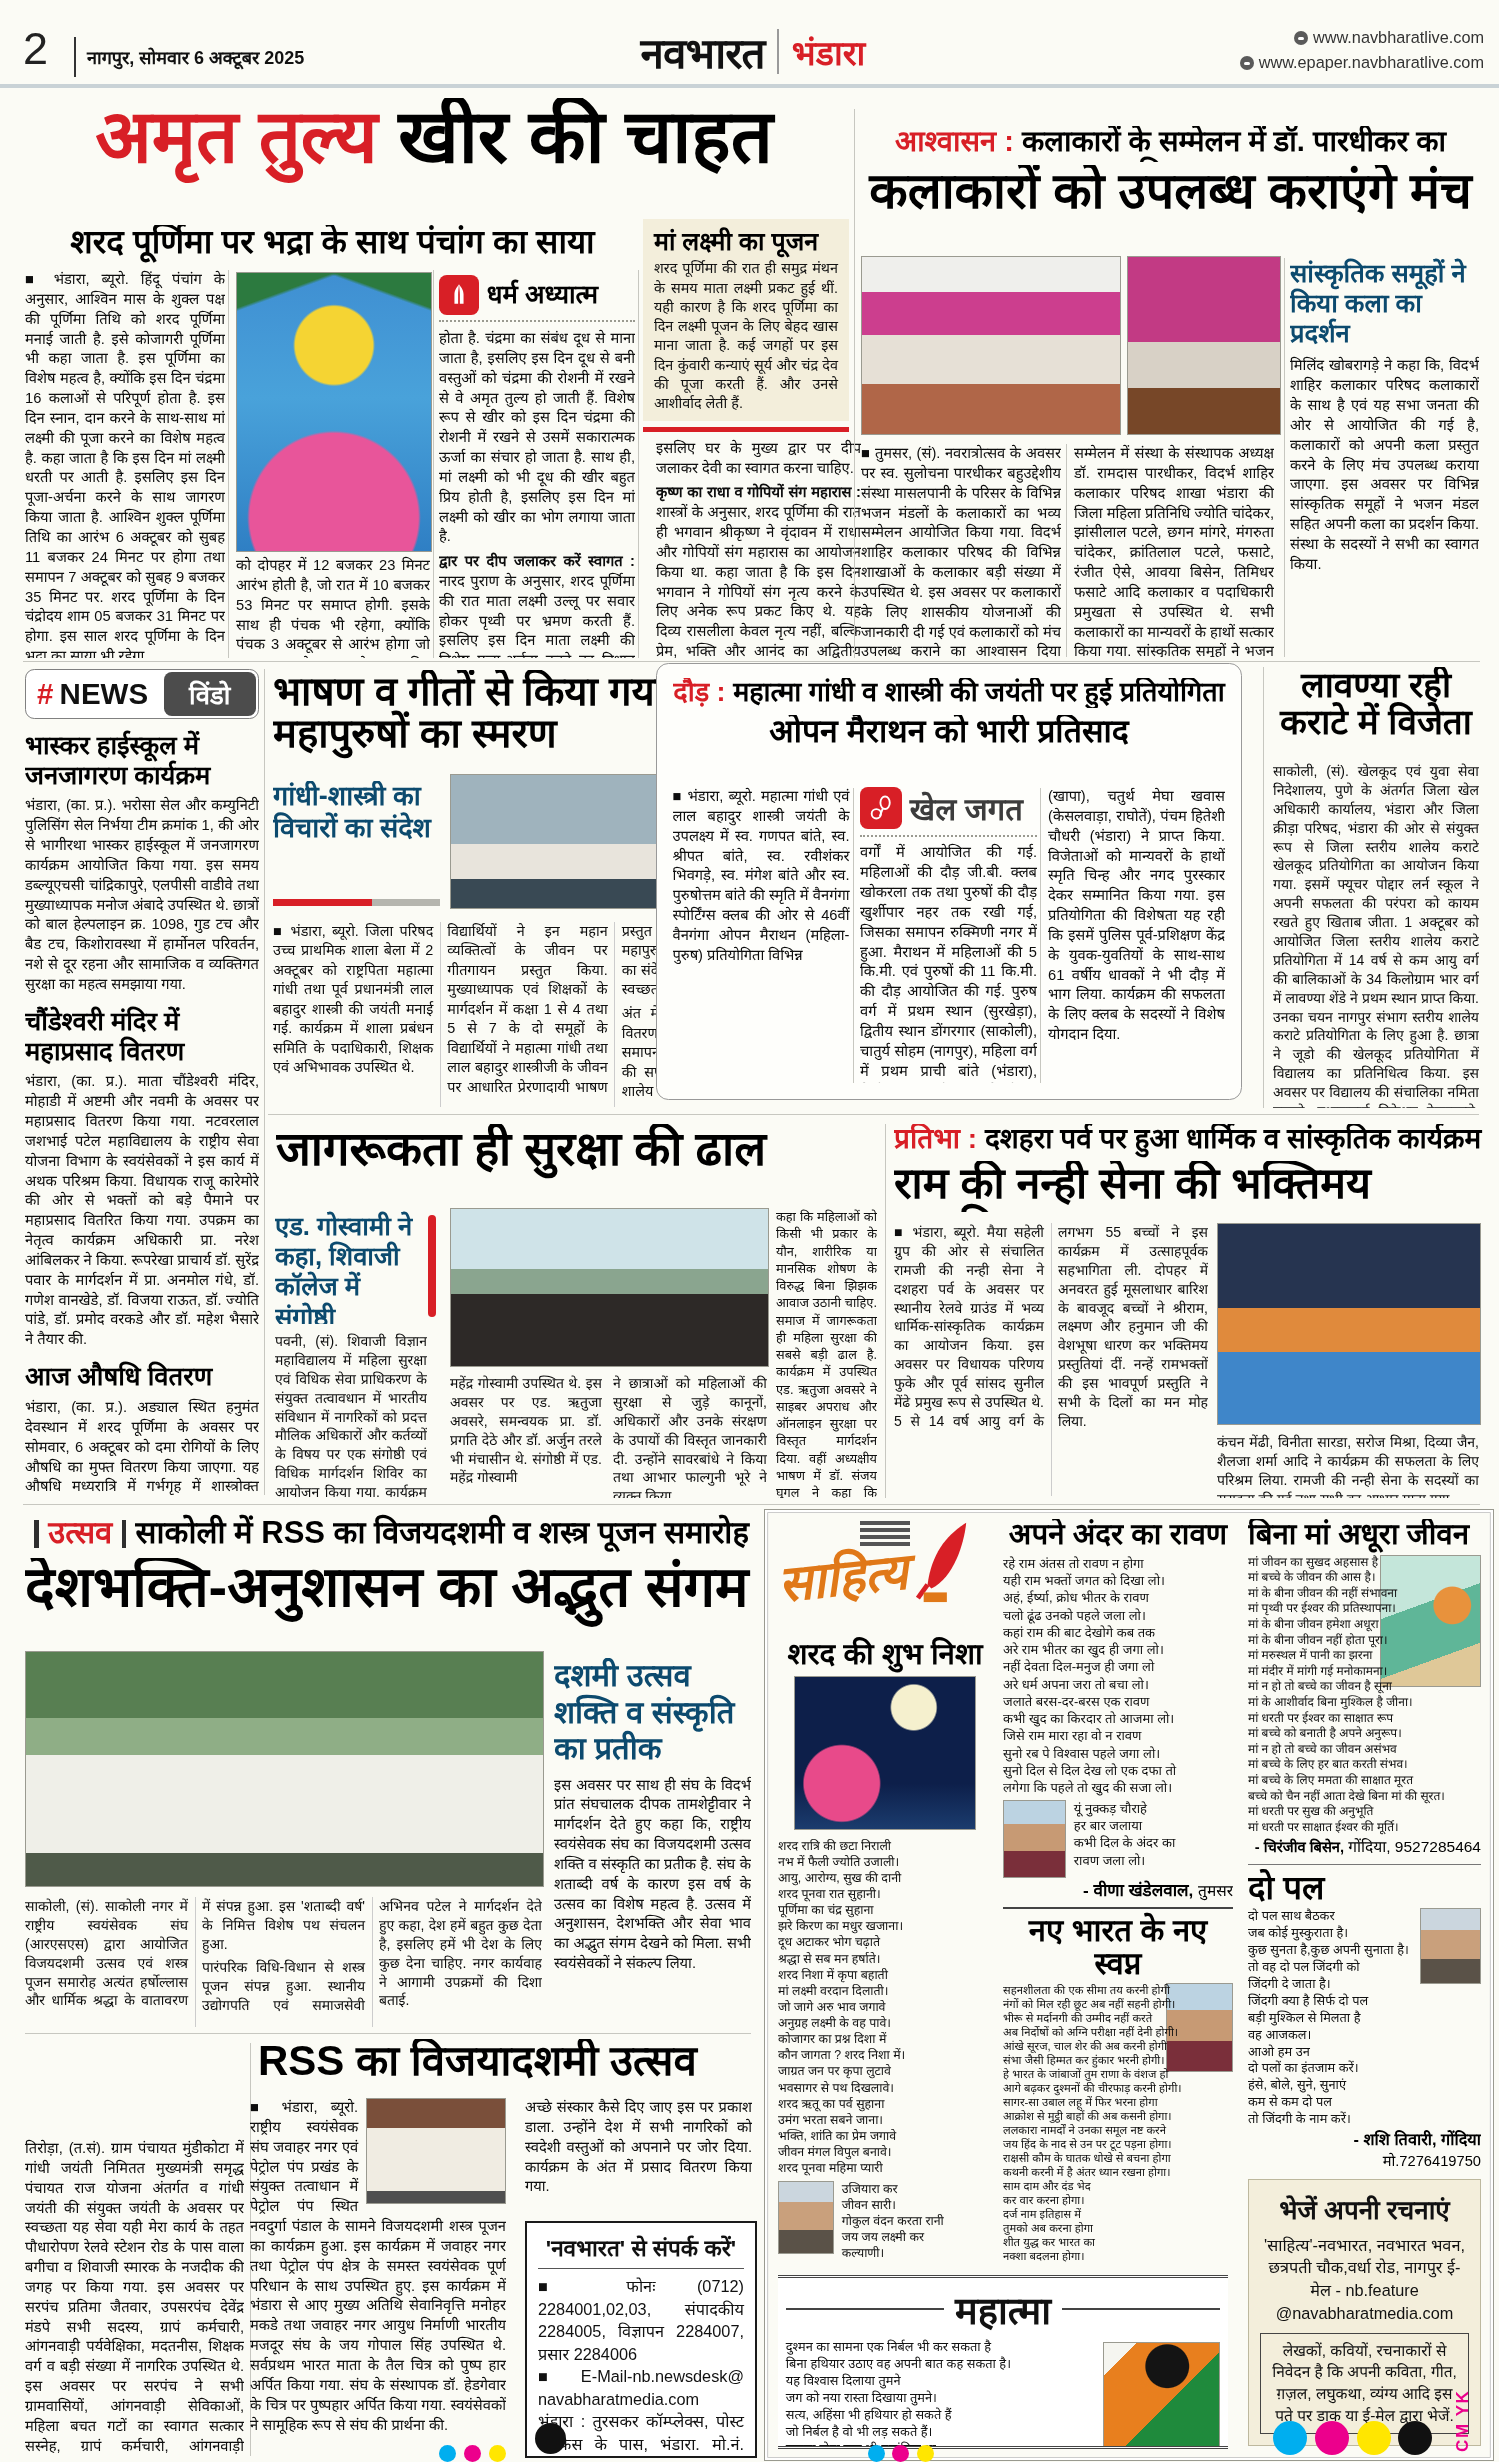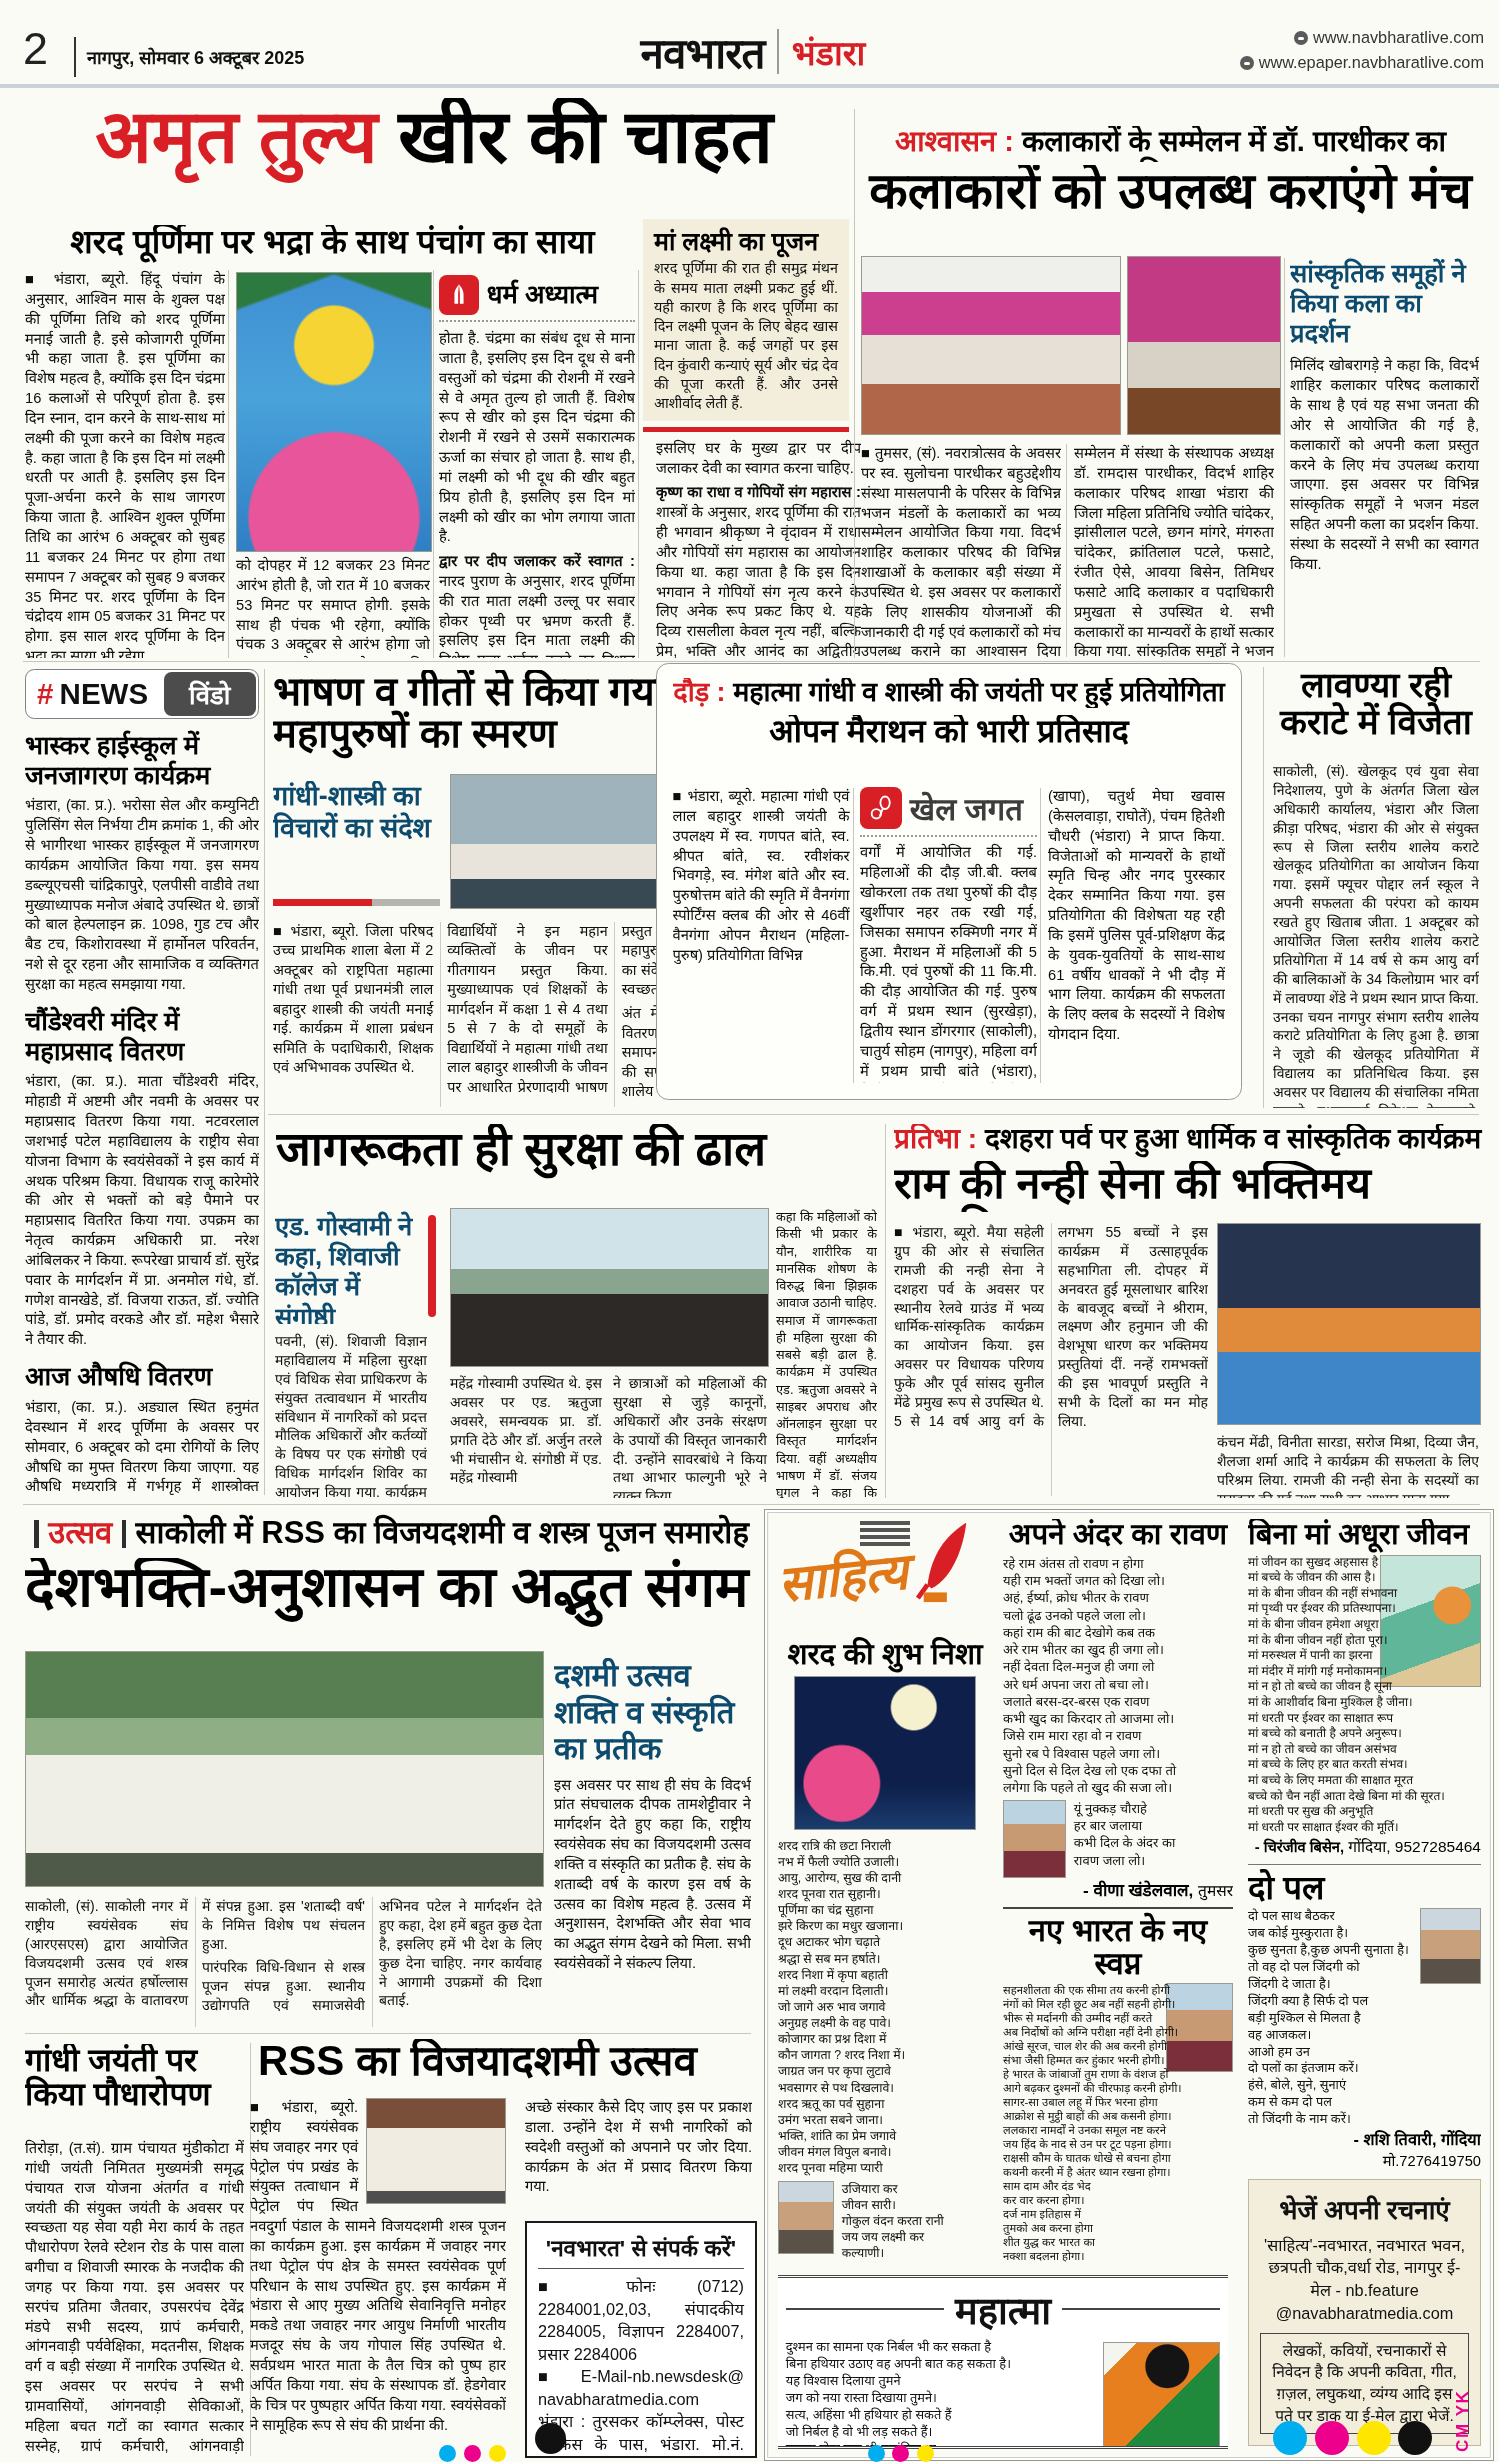--- a/index.html
+++ b/index.html
@@ -238,21 +238,20 @@
     <div class="subhead" style="font-size:31px;margin-bottom:7.8px;">दशमी उत्सव शक्ति व संस्कृति का प्रतीक</div>
     <div class="jt">इस अवसर पर साथ ही संघ के विदर्भ प्रांत संघचालक दीपक तामशेट्टीवार ने मार्गदर्शन देते हुए कहा कि, राष्ट्रीय स्वयंसेवक संघ का विजयदशमी उत्सव शक्ति व संस्कृति का प्रतीक है. संघ के शताब्दी वर्ष के कारण इस वर्ष के उत्सव का विशेष महत्व है. उत्सव में अनुशासन, देशभक्ति और सेवा भाव का अद्भुत संगम देखने को मिला. सभी स्वयंसेवकों ने संकल्प लिया.</div>
   </div>
   <div class="abs jt cols3" style="left:25px;top:1897px;width:517px;height:130px;font-size:14px;">
     <p>साकोली, (सं). साकोली नगर में राष्ट्रीय स्वयंसेवक संघ (आरएसएस) द्वारा आयोजित विजयदशमी उत्सव एवं शस्त्र पूजन समारोह अत्यंत हर्षोल्लास और धार्मिक श्रद्धा के वातावरण में संपन्न हुआ. इस 'शताब्दी वर्ष' के निमित्त विशेष पथ संचलन हुआ.</p>
     <p>पारंपरिक विधि-विधान से शस्त्र पूजन संपन्न हुआ. स्थानीय उद्योगपति एवं समाजसेवी अभिनव पटेल ने मार्गदर्शन देते हुए कहा, देश हमें बहुत कुछ देता है, इसलिए हमें भी देश के लिए कुछ देना चाहिए. नगर कार्यवाह ने आगामी उपक्रमों की दिशा बताई.</p>
 
   </div>
   <div class="hrule" style="left:25px;top:2033px;width:726px;"></div>
 
-  <div class="abs hl" style="left:25px;top:2044px;width:219px;height:84px;font-size:32px;">गांधी जयंती पर किया पौधारोपण</div>
   <div class="abs jt" style="left:25px;top:2139px;width:219px;height:317px;">तिरोड़ा, (त.सं). ग्राम पंचायत मुंडीकोटा में गांधी जयंती निमितत मुख्यमंत्री समृद्ध पंचायत राज योजना अंतर्गत व गांधी जयंती की संयुक्त जयंती के अवसर पर स्वच्छता यह सेवा यही मेरा कार्य के तहत पौधारोपण रेलवे स्टेशन रोड के पास वाला बगीचा व शिवाजी स्मारक के नजदीक की जगह पर किया गया. इस अवसर पर सरपंच प्रतिमा जैतवार, उपसरपंच देवेंद्र मंडपे सभी सदस्य, ग्रापं कर्मचारी, आंगनवाड़ी पर्यवेक्षिका, मदतनीस, शिक्षक वर्ग व बड़ी संख्या में नागरिक उपस्थित थे. इस अवसर पर सरपंच ने सभी ग्रामवासियों, आंगनवाड़ी सेविकाओं, महिला बचत गटों का स्वागत सत्कार सस्नेह, ग्रापं कर्मचारी, आंगनवाड़ी पर्यवेक्षिका, मदतनीस, शिक्षक वर्ग व बड़ी संख्या में नागरिकों ने पौधों के संवर्धन का संकल्प लिया. इस अवसर पर सभी ने परिसर स्वच्छता व पौधारोपण जतन का निर्धार कर आभार व्यक्त किया गया. कार्यक्रम के सफलतार्थ ग्राम पंचायत के अधिकारी व कर्मचारियों ने विस्तृत जानकारी दी.</div>
   <div class="vrule" style="left:250px;top:2043px;height:413px;"></div>
 
   <div class="abs hl" style="left:258px;top:2039px;width:494px;height:51px;font-size:42px;">RSS का विजयादशमी उत्सव</div>
   <div class="abs jt" style="left:250px;top:2098px;width:256px;height:357px;">
     <span class="ph-rssmen flt-r" style="position:static;display:block;width:138px;height:104px;"></span>
     <span>■ भंडारा, ब्यूरो. राष्ट्रीय स्वयंसेवक संघ जवाहर नगर एवं पेट्रोल पंप प्रखंड के संयुक्त तत्वाधान में पेट्रोल पंप स्थित नवदुर्गा पंडाल के सामने विजयदशमी शस्त्र पूजन का कार्यक्रम हुआ. इस कार्यक्रम में जवाहर नगर तथा पेट्रोल पंप क्षेत्र के समस्त स्वयंसेवक पूर्ण परिधान के साथ उपस्थित हुए. इस कार्यक्रम में भंडारा से आए मुख्य अतिथि सेवानिवृत्ति मनोहर मकडे तथा जवाहर नगर आयुध निर्माणी भारतीय मजदूर संघ के जय गोपाल सिंह उपस्थित थे. सर्वप्रथम भारत माता के तैल चित्र को पुष्प हार अर्पित किया गया. संघ के संस्थापक डॉ. हेडगेवार के चित्र पर पुष्पहार अर्पित किया गया. स्वयंसेवकों ने सामूहिक रूप से संघ की प्रार्थना की.</span>
   </div>
   <div class="abs jt" style="left:525px;top:2098px;width:227px;height:113px;">अच्छे संस्कार कैसे दिए जाए इस पर प्रकाश डाला. उन्होंने देश में सभी नागरिकों को स्वदेशी वस्तुओं को अपनाने पर जोर दिया. कार्यक्रम के अंत में प्रसाद वितरण किया गया.</div>
 

